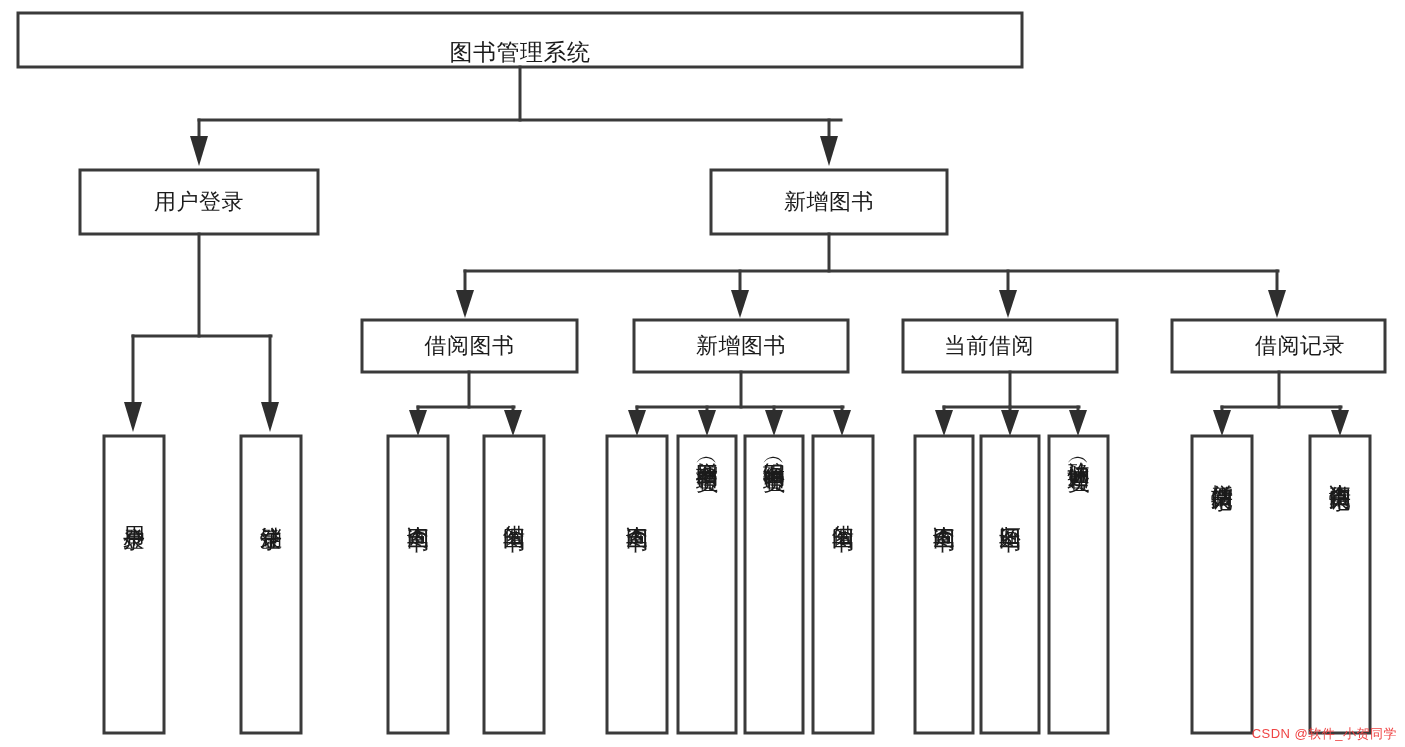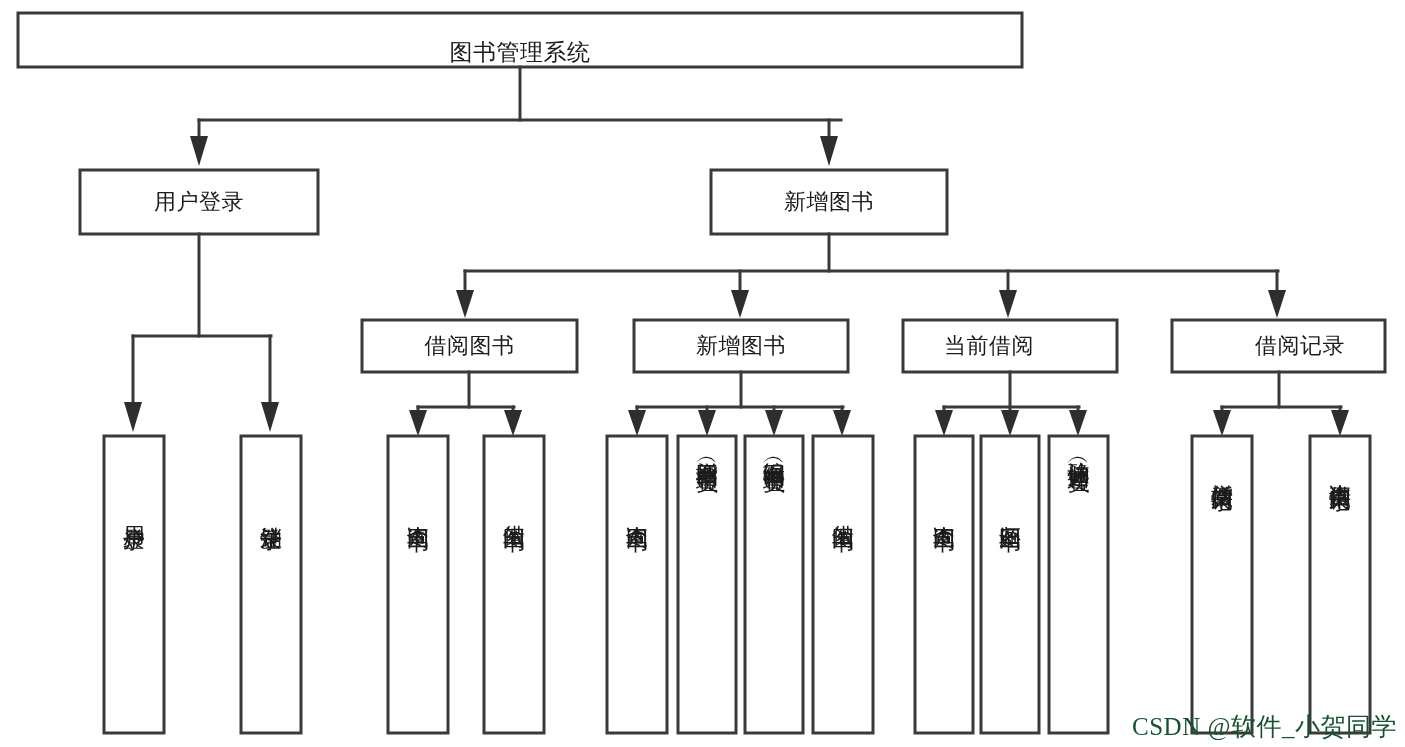--- a/index.html
+++ b/index.html
@@ -73,23 +73,23 @@
     white-space: nowrap;
     letter-spacing: 0.5px;
   }
   .title-text {
     font-size: 23px;
   }
   #watermark {
     position: absolute;
     right: 8px;
     bottom: 4px;
-    font-family: Liberation Serif, serif;
-    font-size: 25px;
-    color: #14532d;
+    font-family: Liberation Sans, sans-serif;
+    font-size: 13px;
+    color: #ef4444;
     letter-spacing: 0.5px;
     white-space: nowrap;
     pointer-events: none;
   }
 </style>
 </head>
 <body>
 
 <div id="diagram-root">
 

